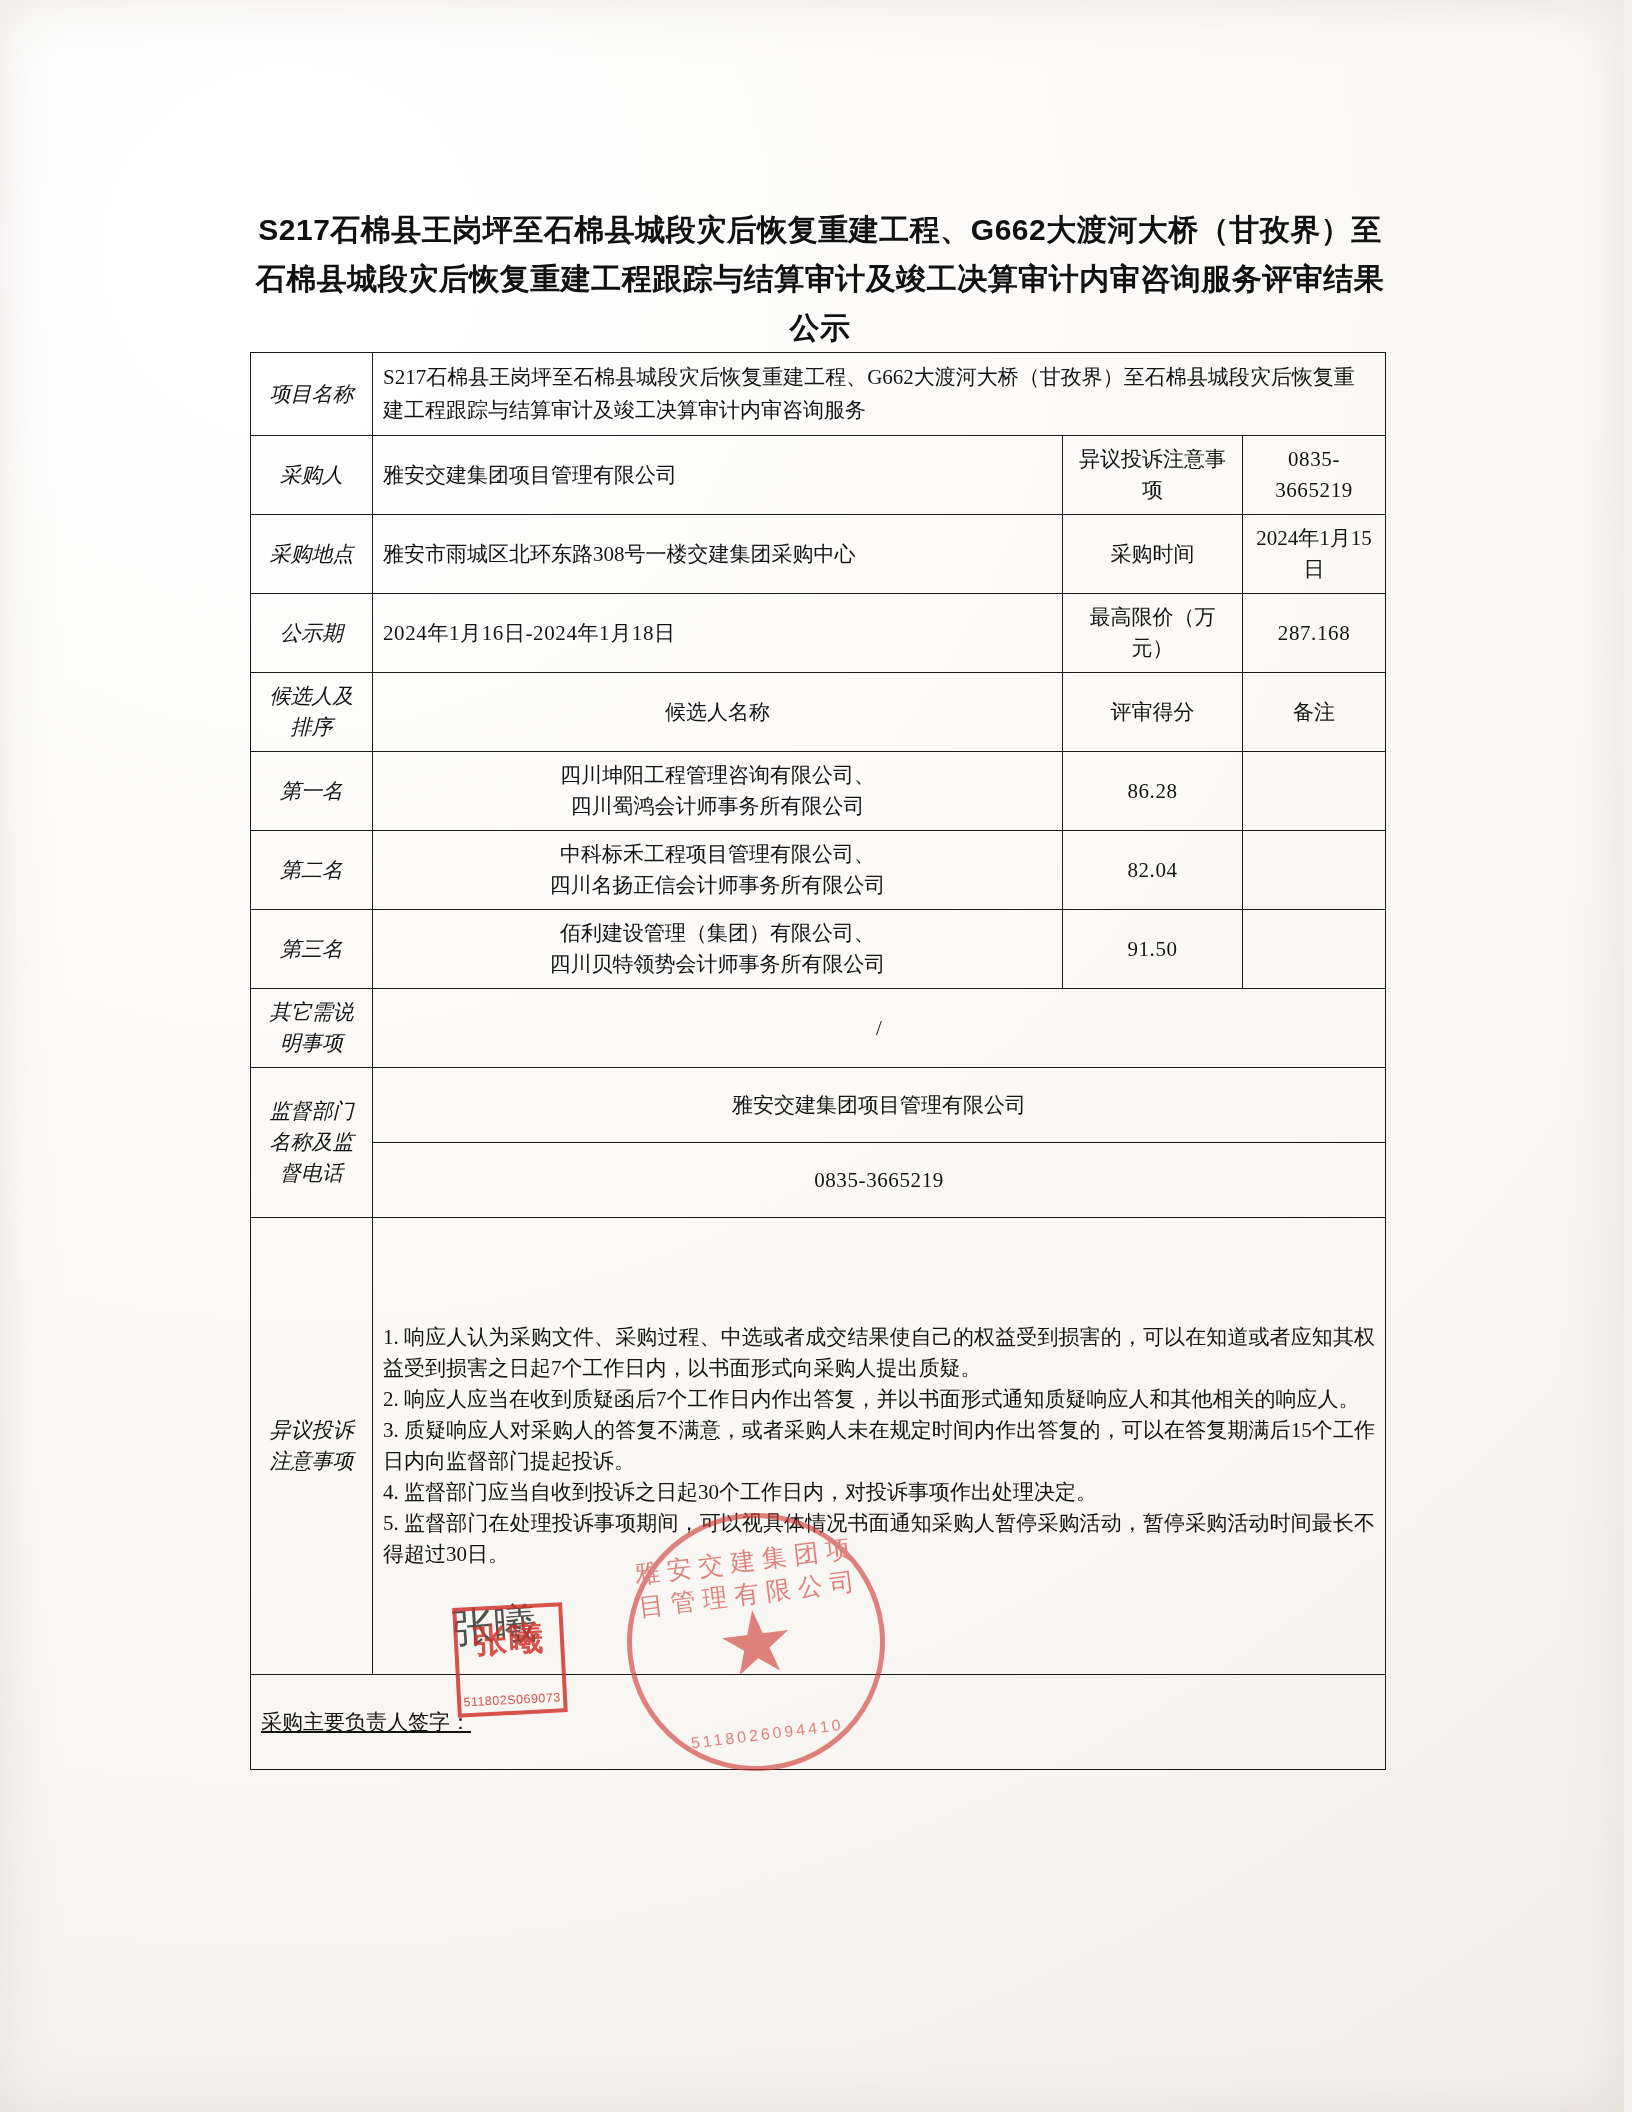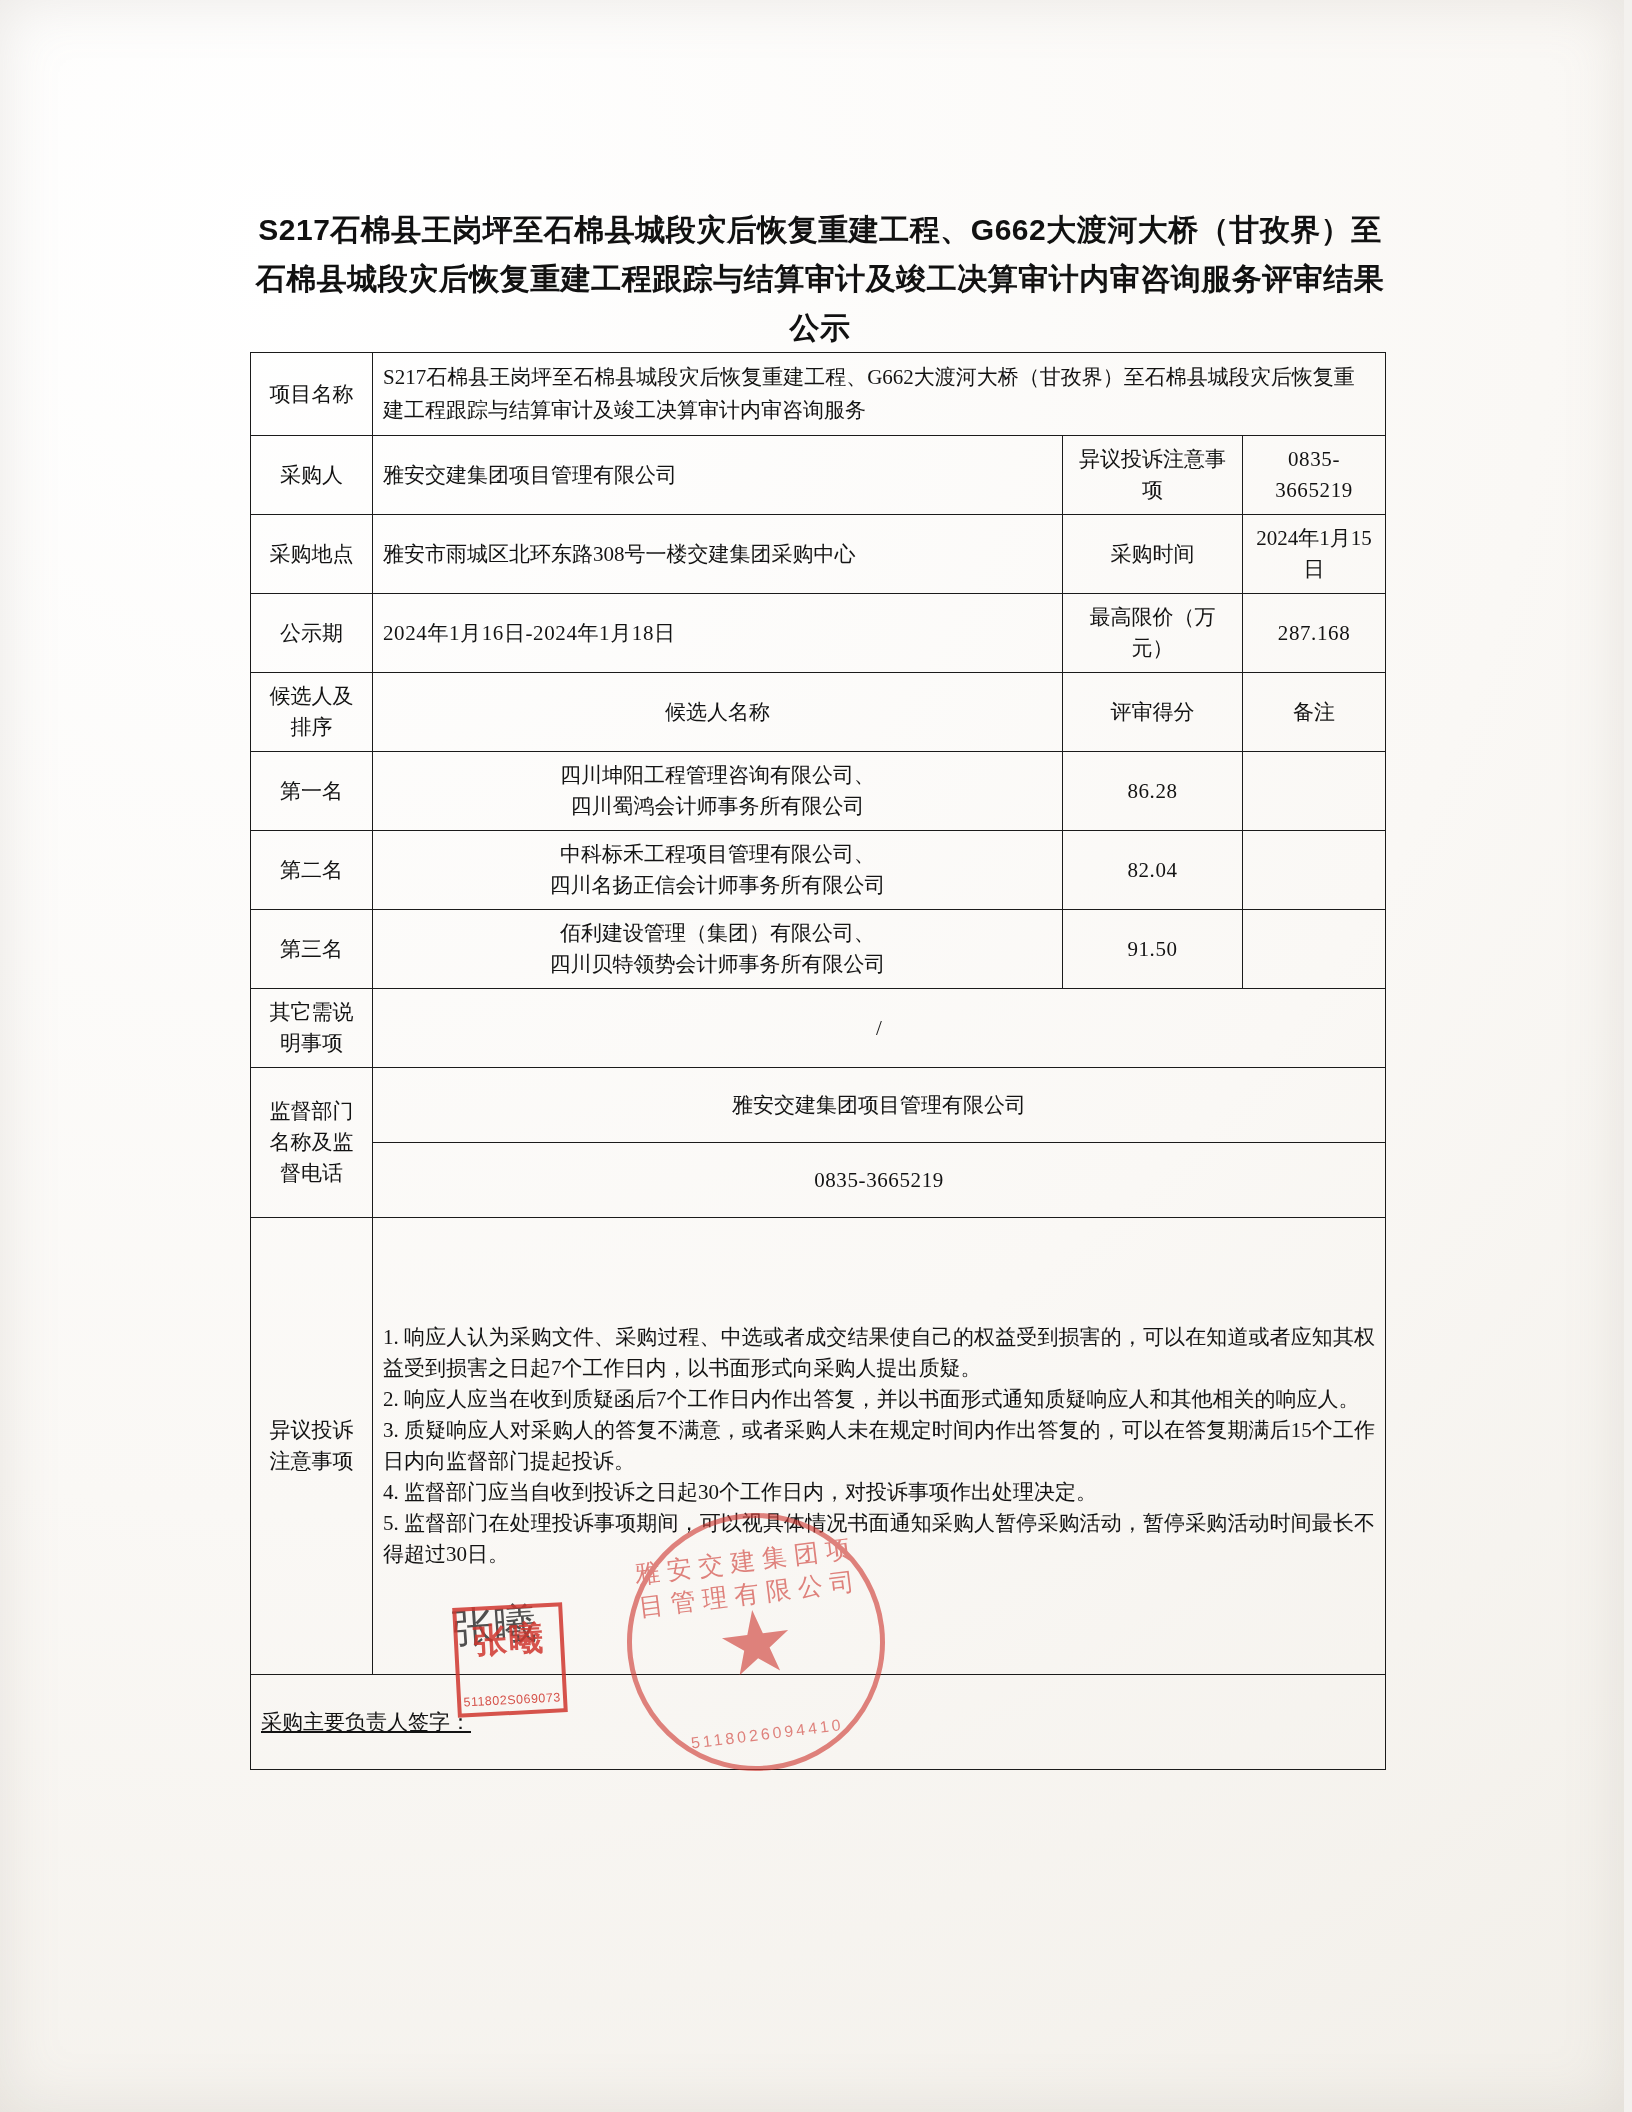--- a/index.html
+++ b/index.html
@@ -56,20 +56,21 @@
     padding: 8px 10px;
     font-size: 21px;
     line-height: 31px;
     vertical-align: middle;
     color: #131313;
   }
   .lbl {
     width: 122px;
     text-align: center;
     line-height: 30px;
+    font-style: italic;
   }
   .ctr { text-align: center; }
   .lft { text-align: left; }
   .num {
     font-family: Liberation Serif, serif;
     letter-spacing: 0.6px;
   }
   .cand-name {
     text-align: center;
     line-height: 34px;

